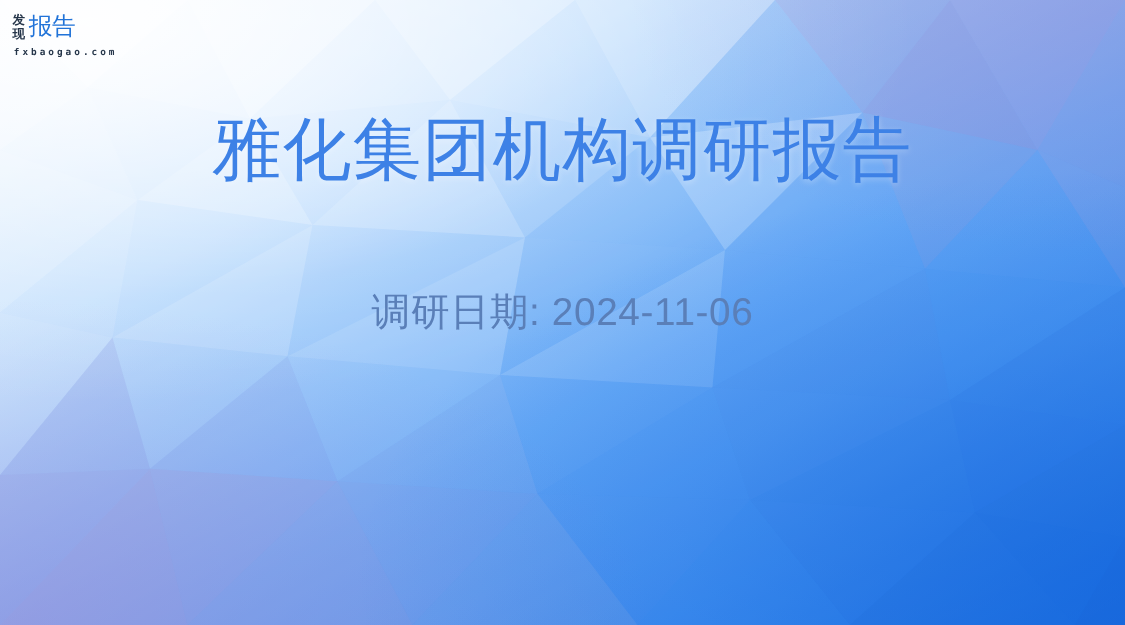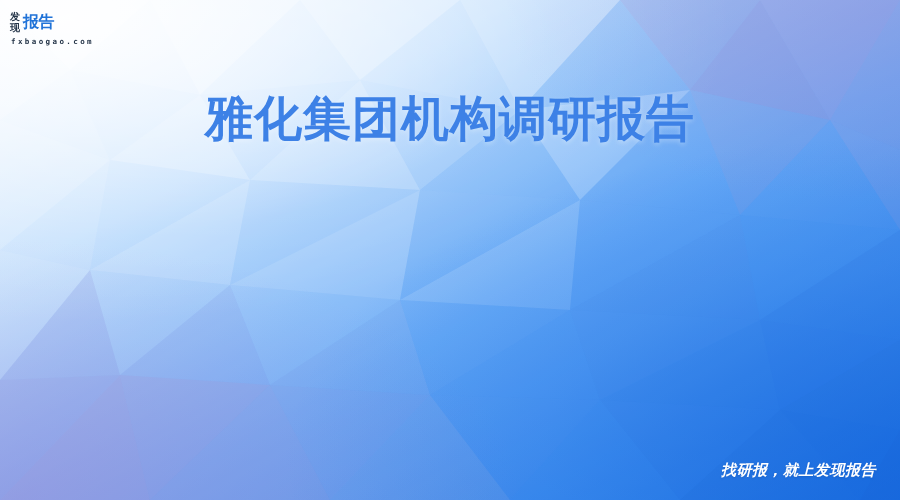--- a/index.html
+++ b/index.html
@@ -39,40 +39,40 @@
   .logo-row { display:flex; align-items:center; }
   .logo-stack {
     display:flex; flex-direction:column;
     font-size:10px; line-height:11px;
     font-weight:700; color:#253549;
     letter-spacing:0px;
     margin-right:3px;
     padding-top:1px;
   }
   .logo-main {
-    font-size:16px; line-height:27px;
-    font-weight:700; color:#2173d8;
+    font-size:19px; line-height:27px;
+    font-weight:400; color:#2173d8;
     letter-spacing:-0.5px;
   }
   .logo-domain {
     font-family:"DejaVu Sans Mono","Liberation Mono",monospace;
     font-size:7.5px; line-height:10px;
     font-weight:700; color:#253549;
     letter-spacing:2.4px;
     margin-top:2px; margin-left:1px;text-align:center;
   }
 
   
   #title-block {
     position:absolute; left:0; right:0; top:86px;
     text-align:center; z-index:4;
   }
   #main-title {
-    font-size:48px; line-height:66px;
-    font-weight:700;
+    font-size:55px; line-height:66px;
+    font-weight:400;
     color:#3d81e6;
     letter-spacing:1px;
     text-shadow:0 2px 5px rgba(255,255,255,0.30);
   }
   #subtitle {
     position:absolute; left:0; right:0; top:230px;
     text-align:center; z-index:4;
     font-size:31px; line-height:40px;
     font-weight:400;
     color:#5a7fb8;
@@ -185,16 +185,16 @@
       </div>
       <div class="logo-main">报告</div>
     </div>
     <div class="logo-domain">fxbaogao.com</div>
   </div>
 
   <div id="title-block">
     <h1 id="main-title">雅化集团机构调研报告</h1>
   </div>
 
-
-  <div id="slogan">找研报，就上发现报告</div>
+  <div id="subtitle">调研日期: 2024-11-06</div>
+
 
 </div>
 
 </body></html>

